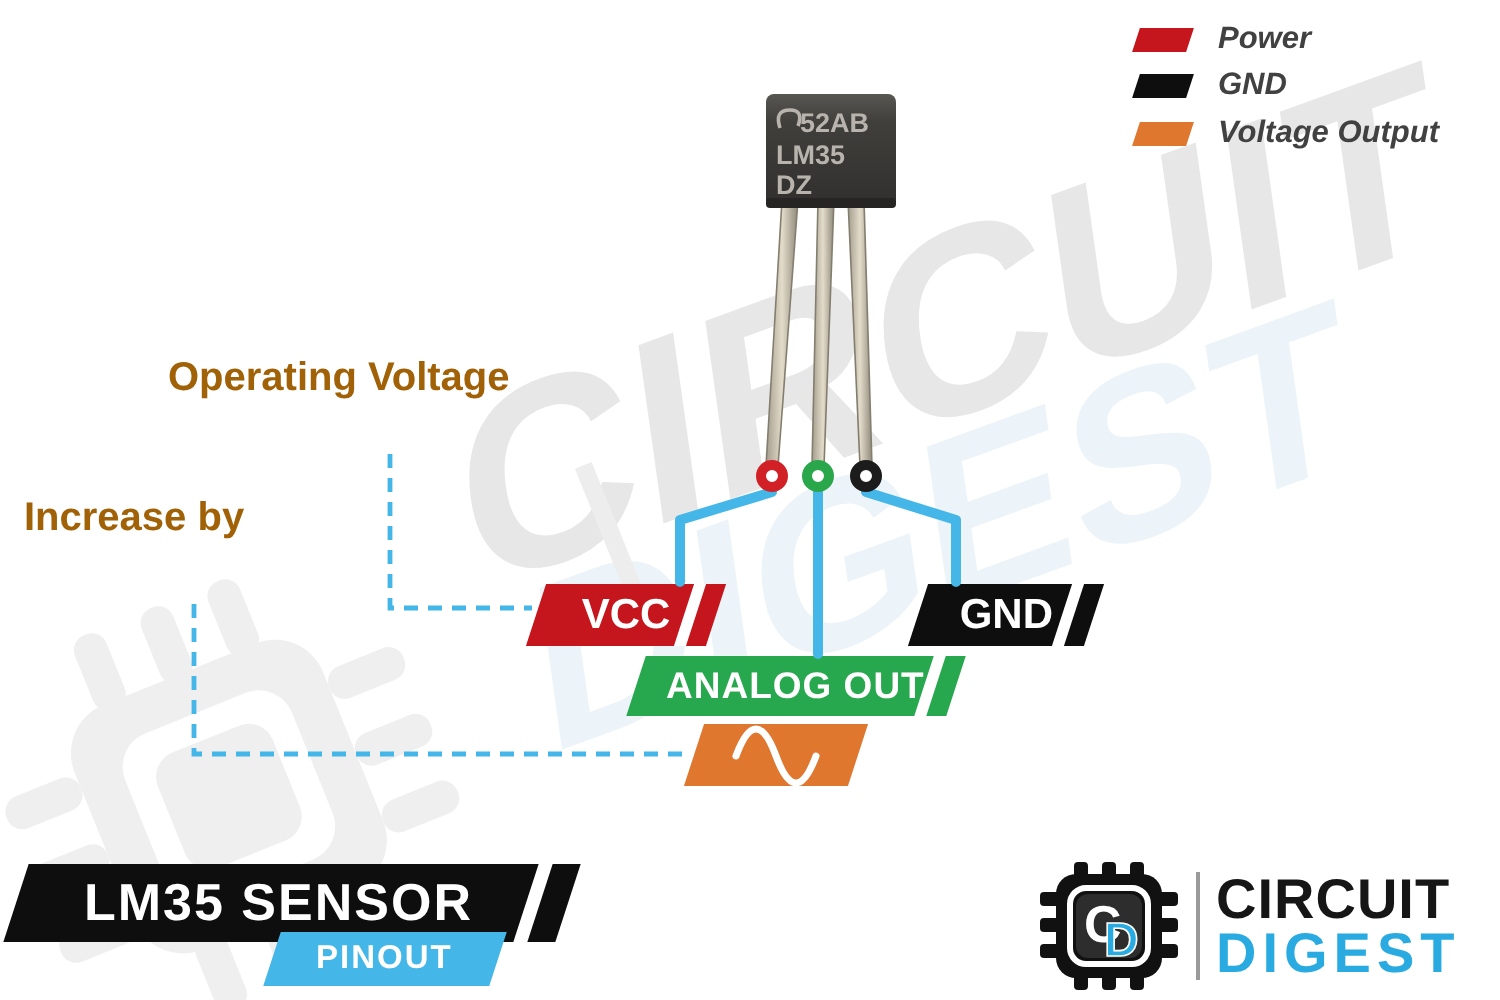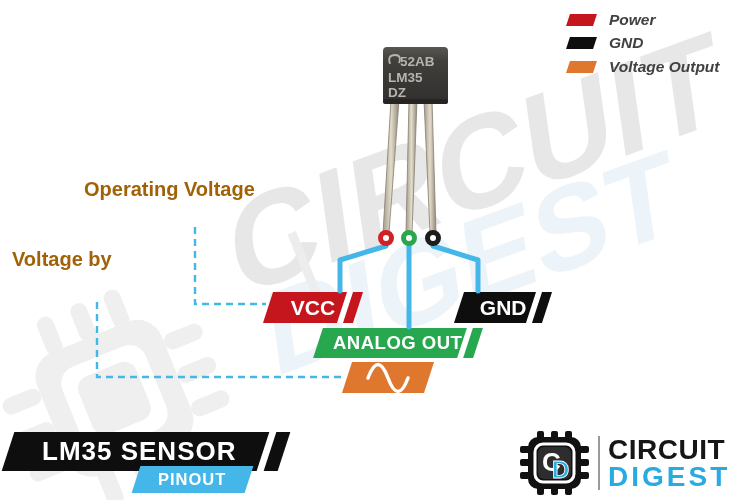--- a/index.html
+++ b/index.html
@@ -95,21 +95,21 @@
     <div class="legend-row">
       <span class="legend-swatch sw-analog"></span>
       <span class="legend-label">Voltage Output</span>
     </div>
   </div>
 
   <div class="callout" id="callout-voltage">
     <div>Operating Voltage</div>
   </div>
   <div class="callout" id="callout-sensitivity">
-    <div>Voltage by</div>
+    <div>Increase by</div>
   </div>
 
   <div class="pbox" id="box-vcc">
     <span class="pbox-text">VCC</span>
     <span class="slash"></span>
   </div>
   <div class="pbox" id="box-gnd">
     <span class="pbox-text">GND</span>
     <span class="slash"></span>
   </div>

